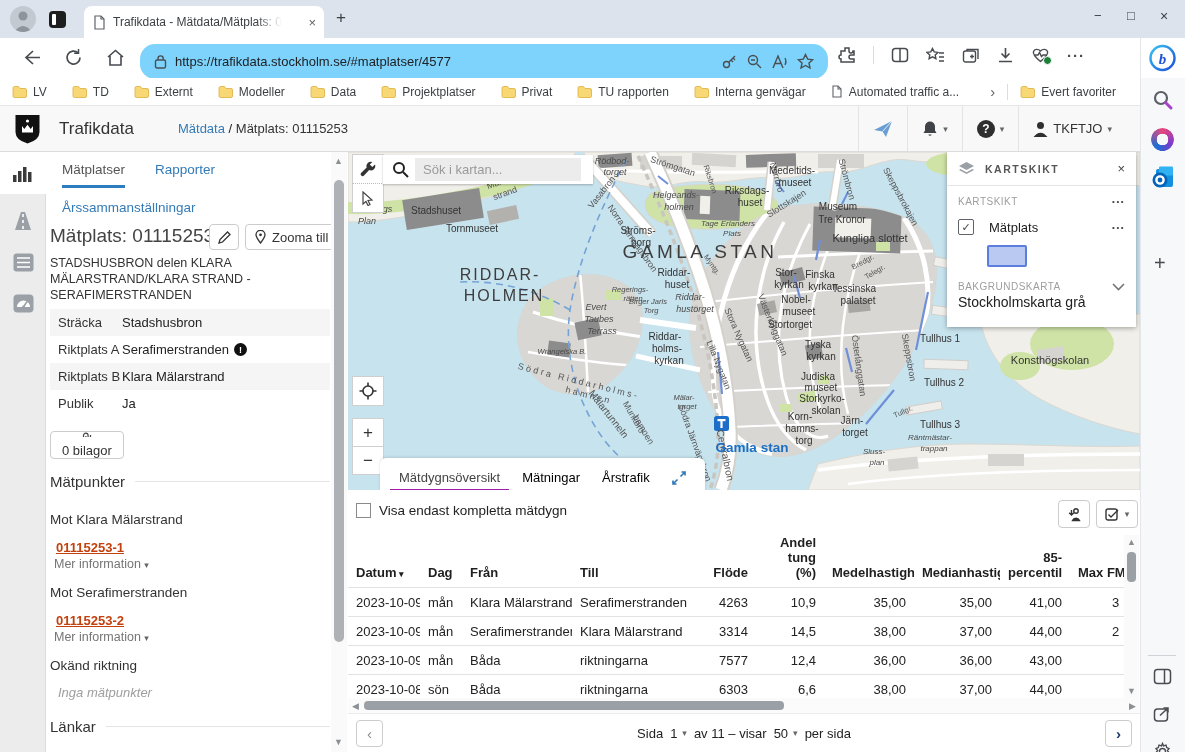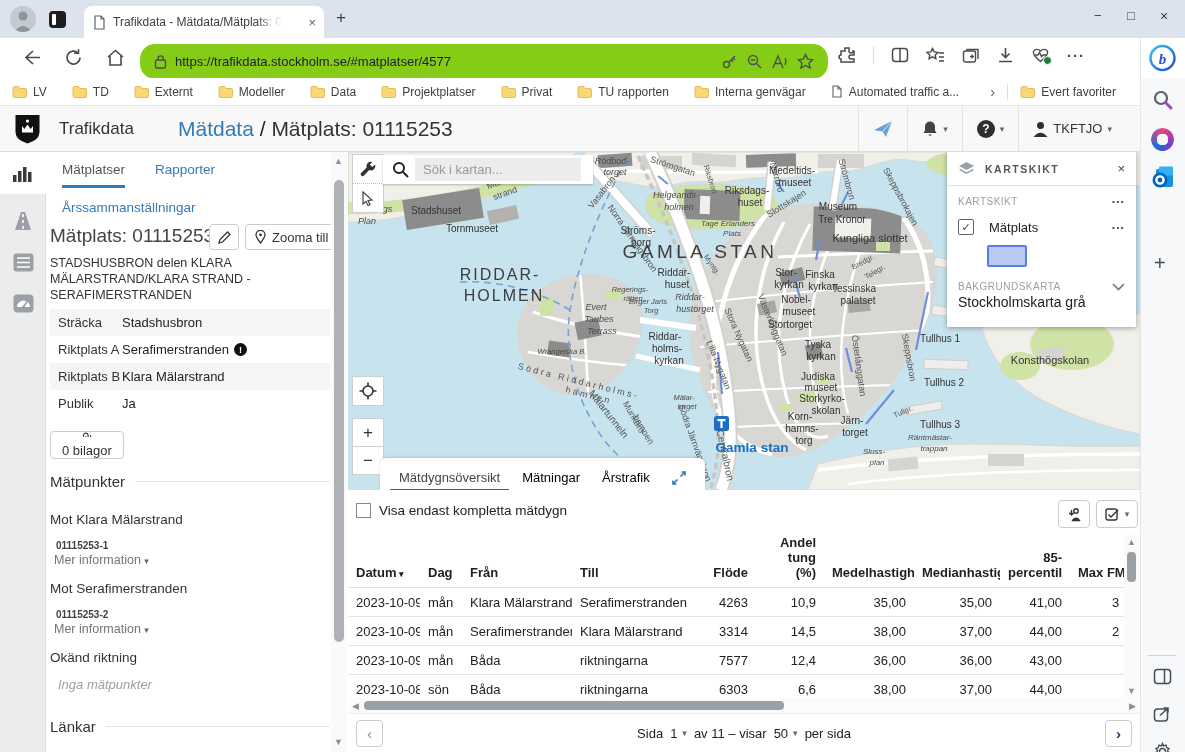--- a/index.html
+++ b/index.html
@@ -13,42 +13,42 @@
   #workspace-icon{left:48px;top:10px;}
   #tab{left:84px;top:6px;width:240px;height:32px;background:#fff;border-radius:8px 8px 0 0;
        display:flex;align-items:center;padding:0 8px;box-sizing:border-box;}
   #tab-title{font-size:12px;color:#3c4043;white-space:nowrap;overflow:hidden;max-width:180px;
        -webkit-mask-image:linear-gradient(90deg,#000 85%,transparent);mask-image:linear-gradient(90deg,#000 85%,transparent);}
   #tab-close{margin-left:auto;font-size:13px;color:#5f6368;cursor:default;}
   #newtab{left:336px;top:8px;font-size:17px;color:#3c4043;}
   .winbtn{top:8px;font-size:13px;color:#3a3f44;}
   #toolbar{left:0;top:38px;width:1185px;height:40px;background:#fff;border-bottom:1px solid #e2e5e9;}
   .navic{top:48px;}
-  #addressbar{left:140px;top:44px;width:688px;height:35px;background:#84cc16;border-radius:15px;
+  #addressbar{left:140px;top:44px;width:688px;height:35px;background:#7dd3fc;border-radius:15px;
        display:flex;align-items:center;padding:0 14px;box-sizing:border-box;gap:8px;}
   #url{font-size:13px;color:#202124;flex:1;white-space:nowrap;overflow:hidden;}
   .pillic{flex:none;}
   #toolbar-right{left:838px;top:46px;display:flex;gap:17px;align-items:center;}
   .tdiv{width:1px;height:18px;background:#dadce0;}
   #bookmarksbar{left:0;top:78px;width:1140px;height:28px;background:#fff;border-bottom:1px solid #e4e6ea;
        display:flex;align-items:center;padding:0 12px;box-sizing:border-box;gap:25px;}
   .bm{display:flex;align-items:center;gap:6px;font-size:12px;color:#3b3f44;white-space:nowrap;}
   #bm-right{margin-left:auto;display:flex;align-items:center;gap:12px;padding-right:12px;}
   #bm-chev{font-size:15px;color:#5f6368;}
   .bmdiv{width:1px;height:16px;background:#dadce0;}
   
   #strip{left:1140px;top:78px;width:45px;height:674px;background:#f6f8fa;border-left:1px solid #e4e6ea;}
   #strip2{left:1140px;top:38px;width:45px;height:40px;background:#fff;border-left:1px solid #e4e6ea;border-bottom:1px solid #e2e5e9;}
   .stripic{left:1151px;}
   #strip-div{left:1148px;top:655px;width:28px;height:1px;background:#cfd3d8;}
   
   #appheader{left:0;top:106px;width:1140px;height:46px;background:#f8f8f8;border-bottom:1px solid #dcdcdc;
       display:flex;align-items:center;box-sizing:border-box;padding:0 14px;}
   #app-title{font-size:17px;color:#333;margin-left:18px;}
-  #crumbs{font-size:21px;margin-left:44px;}
+  #crumbs{font-size:13px;margin-left:44px;}
   #crumb-link{color:#337ab7;}
   #crumb-cur{color:#333;}
   #header-right{margin-left:auto;display:flex;align-items:center;height:100%;}
   .hseg{display:flex;align-items:center;gap:5px;padding:0 14px;height:100%;border-left:1px solid #e3e3e3;}
   .caret{font-size:9px;color:#666;}
   #username{font-size:13px;color:#333;}
   
   #rail{left:0;top:152px;width:46px;height:600px;background:#ececec;border-right:1px solid #dcdcdc;box-sizing:border-box;}
   .railtile{left:0;width:46px;height:42px;display:flex;align-items:center;justify-content:center;}
   .railtile.active{background:#fff;}
@@ -71,21 +71,21 @@
   .plabel{width:64px;color:#333;flex:none;}
   .pval{color:#222;display:flex;align-items:center;gap:5px;}
   .badge{width:13px;height:13px;border-radius:50%;background:#111;color:#fff;font-size:9px;font-weight:bold;
        display:inline-flex;align-items:center;justify-content:center;}
   #attachbtn{left:50px;top:431px;height:28px;padding:0 11px;flex-direction:column;}
   .sechead{font-size:15px;color:#333;display:flex;align-items:center;gap:10px;}
   .sechead .line{flex:1;height:1px;background:#e5e5e5;}
   #sec-matpunkter{left:50px;top:473px;width:280px;}
   #mgroups{left:50px;top:498px;width:280px;}
   .mg-head{font-size:13.5px;color:#333;margin-top:14px;}
-  .mg-id{font-size:10px;font-weight:bold;color:#404040;margin:13px 0 2px 6px;}
+  .mg-id{font-size:13px;font-weight:bold;color:#c2410c;margin:13px 0 2px 6px;text-decoration:underline;}
   .mg-more{font-size:12.5px;color:#757575;margin-left:4px;margin-bottom:8px;}
   .mg-empty{font-size:13px;font-style:italic;color:#9e9e9e;margin:12px 0 4px 8px;}
   #sec-lankar{left:50px;top:718px;width:280px;justify-content:flex-end;}
   
   #pscroll{left:331px;top:152px;width:16px;height:600px;background:#fafafa;}
   #pthumb{left:334px;top:180px;width:10px;height:462px;background:#aeb2b6;border-radius:5px;}
   .scrollarrow{color:#8a8f94;font-size:9px;}
   
   #mapwrap{left:348px;top:152px;width:792px;height:338px;overflow:hidden;background:#c7e3ee;}
   .mapbtn{position:absolute;background:#fff;border:1px solid #cfcfcf;display:flex;align-items:center;justify-content:center;box-sizing:border-box;}

